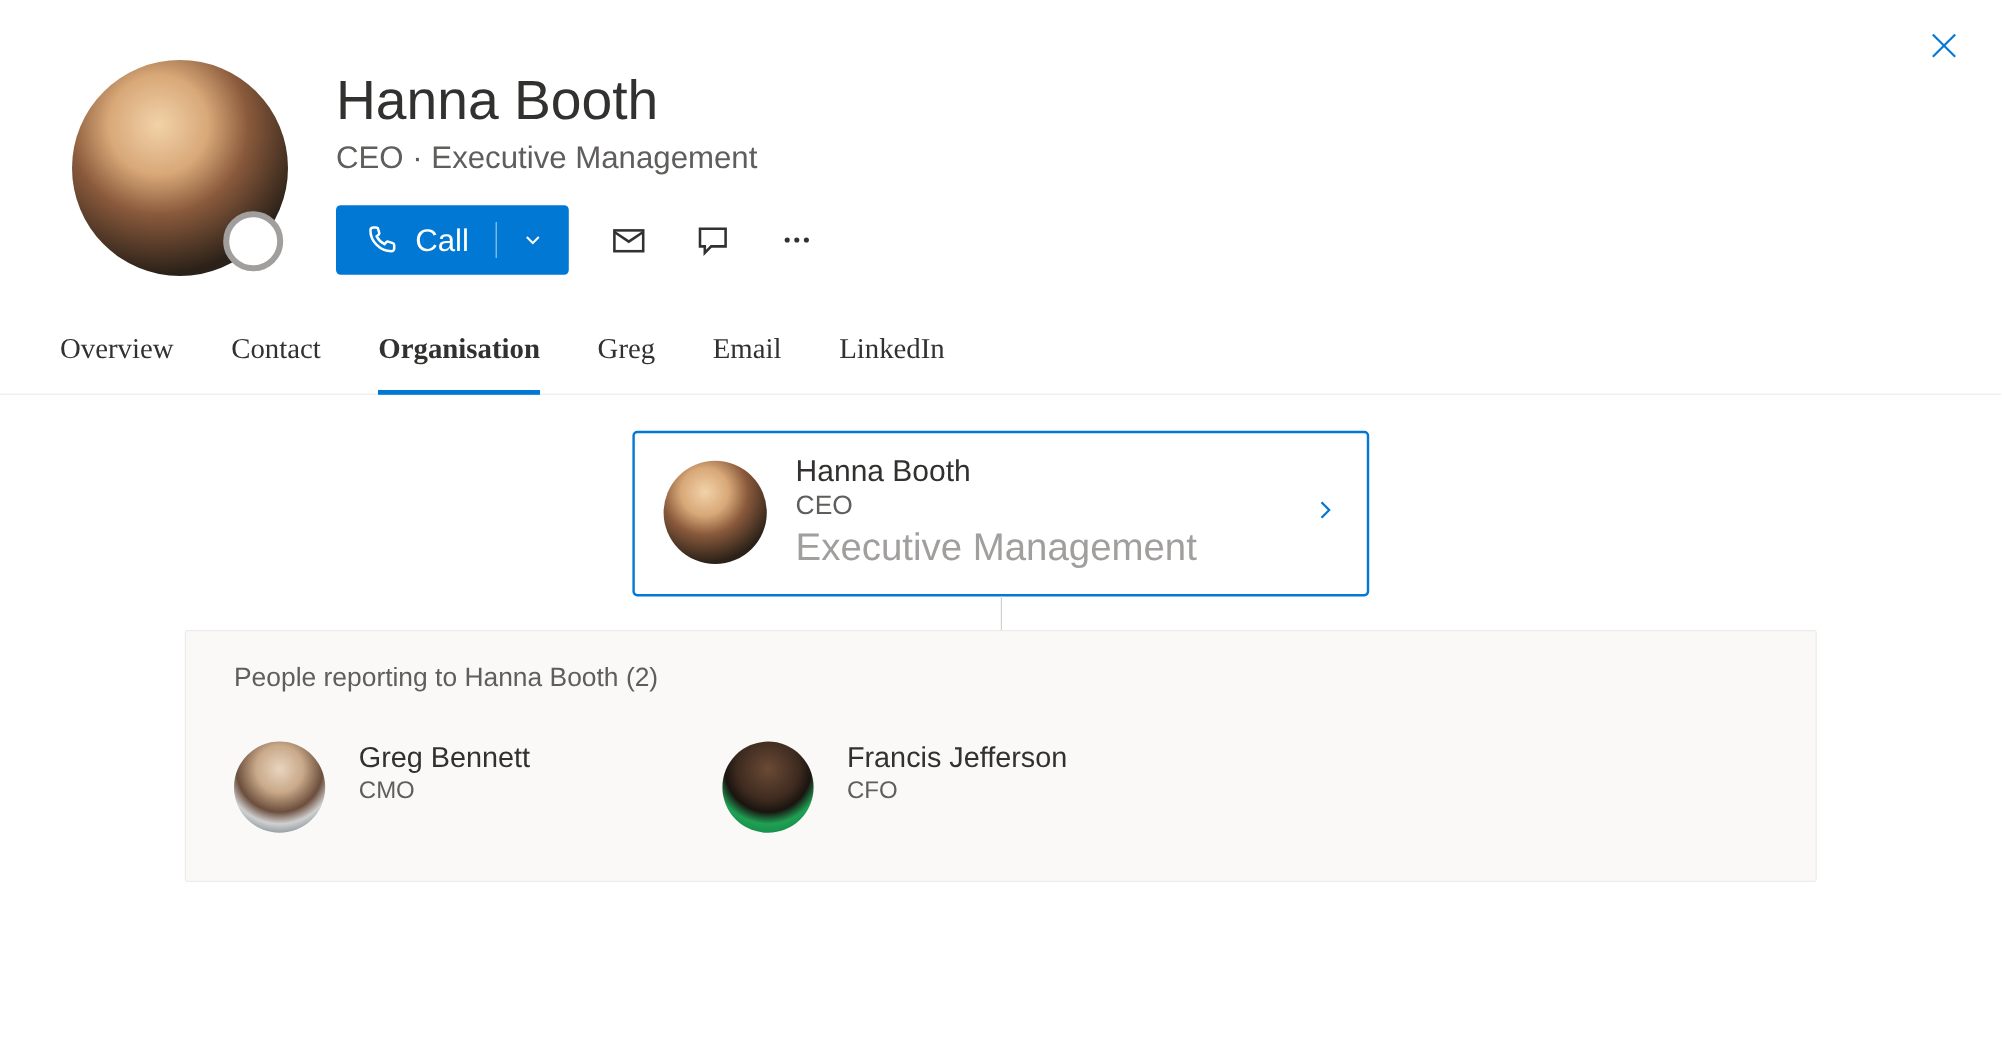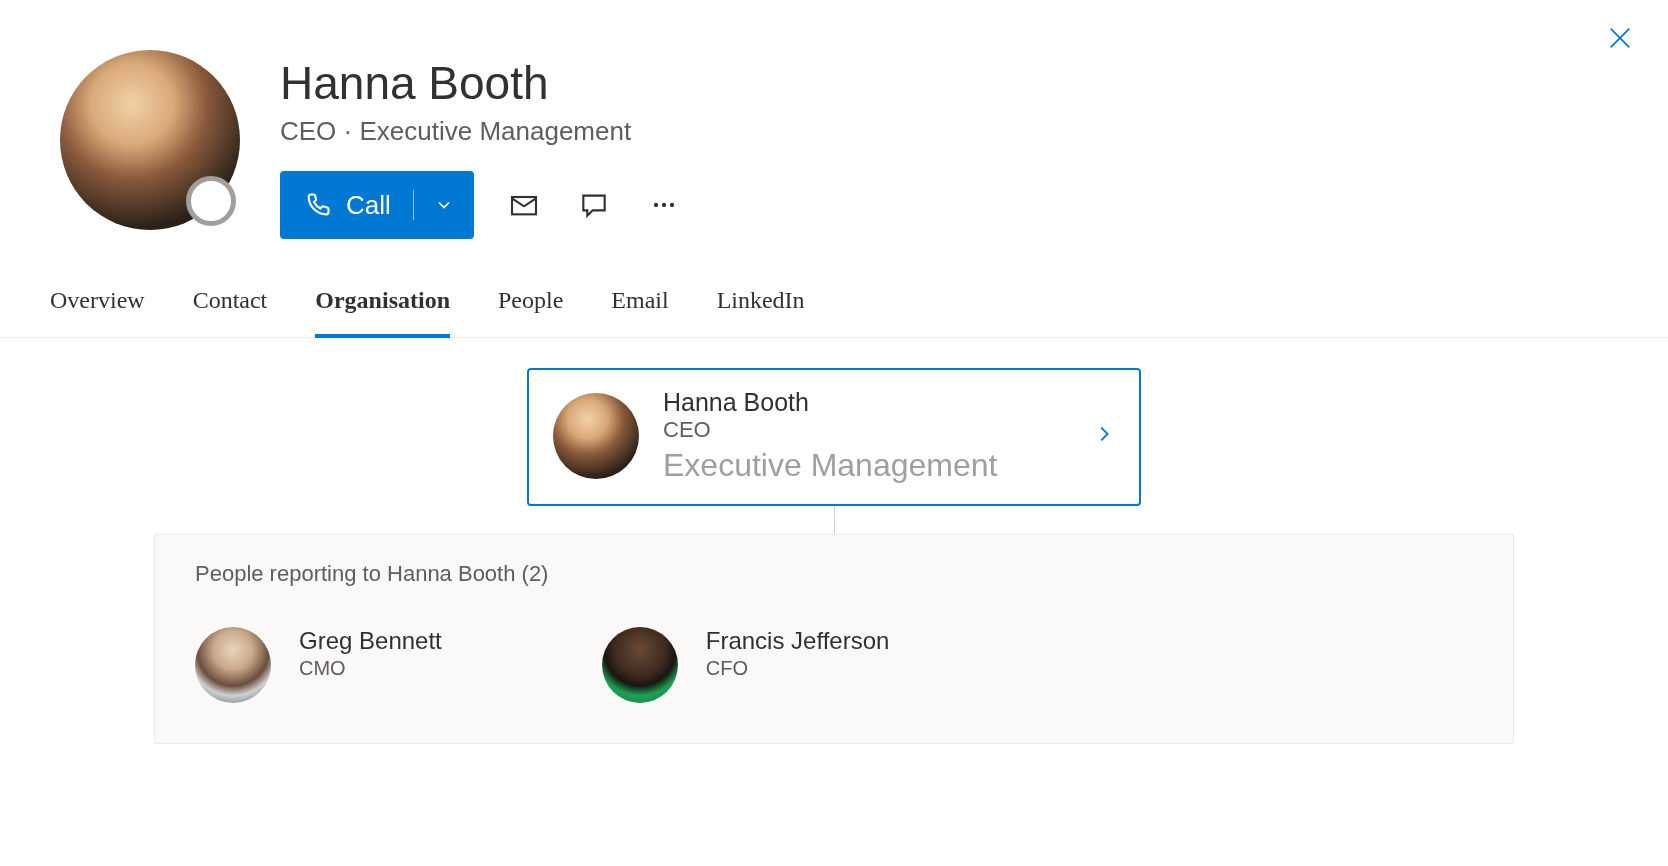--- a/index.html
+++ b/index.html
@@ -69,21 +69,21 @@
   .actions {
     display: flex;
     align-items: center;
     gap: 30px;
   }
   .call-button {
     display: flex;
     align-items: center;
     background: #0078d4;
     color: #fff;
-    height: 68px;
+    height: 58px;
     border-radius: 4px;
     overflow: hidden;
     cursor: pointer;
   }
   .call-main {
     display: flex;
     align-items: center;
     gap: 14px;
     padding: 0 22px 0 24px;
     font-size: 26px;
@@ -256,21 +256,21 @@
         </svg>
       </div>
     </div>
   </div>
 </div>
 
 <div class="tabs">
   <div class="tab">Overview</div>
   <div class="tab">Contact</div>
   <div class="tab active">Organisation</div>
-  <div class="tab">People</div>
+  <div class="tab">Greg</div>
   <div class="tab">Email</div>
   <div class="tab">LinkedIn</div>
 </div>
 
 <div class="org-area">
   <div class="org-card">
     <div class="small-avatar"></div>
     <div class="org-card-text">
       <div class="org-card-name">Hanna Booth</div>
       <div class="org-card-title">CEO</div>

